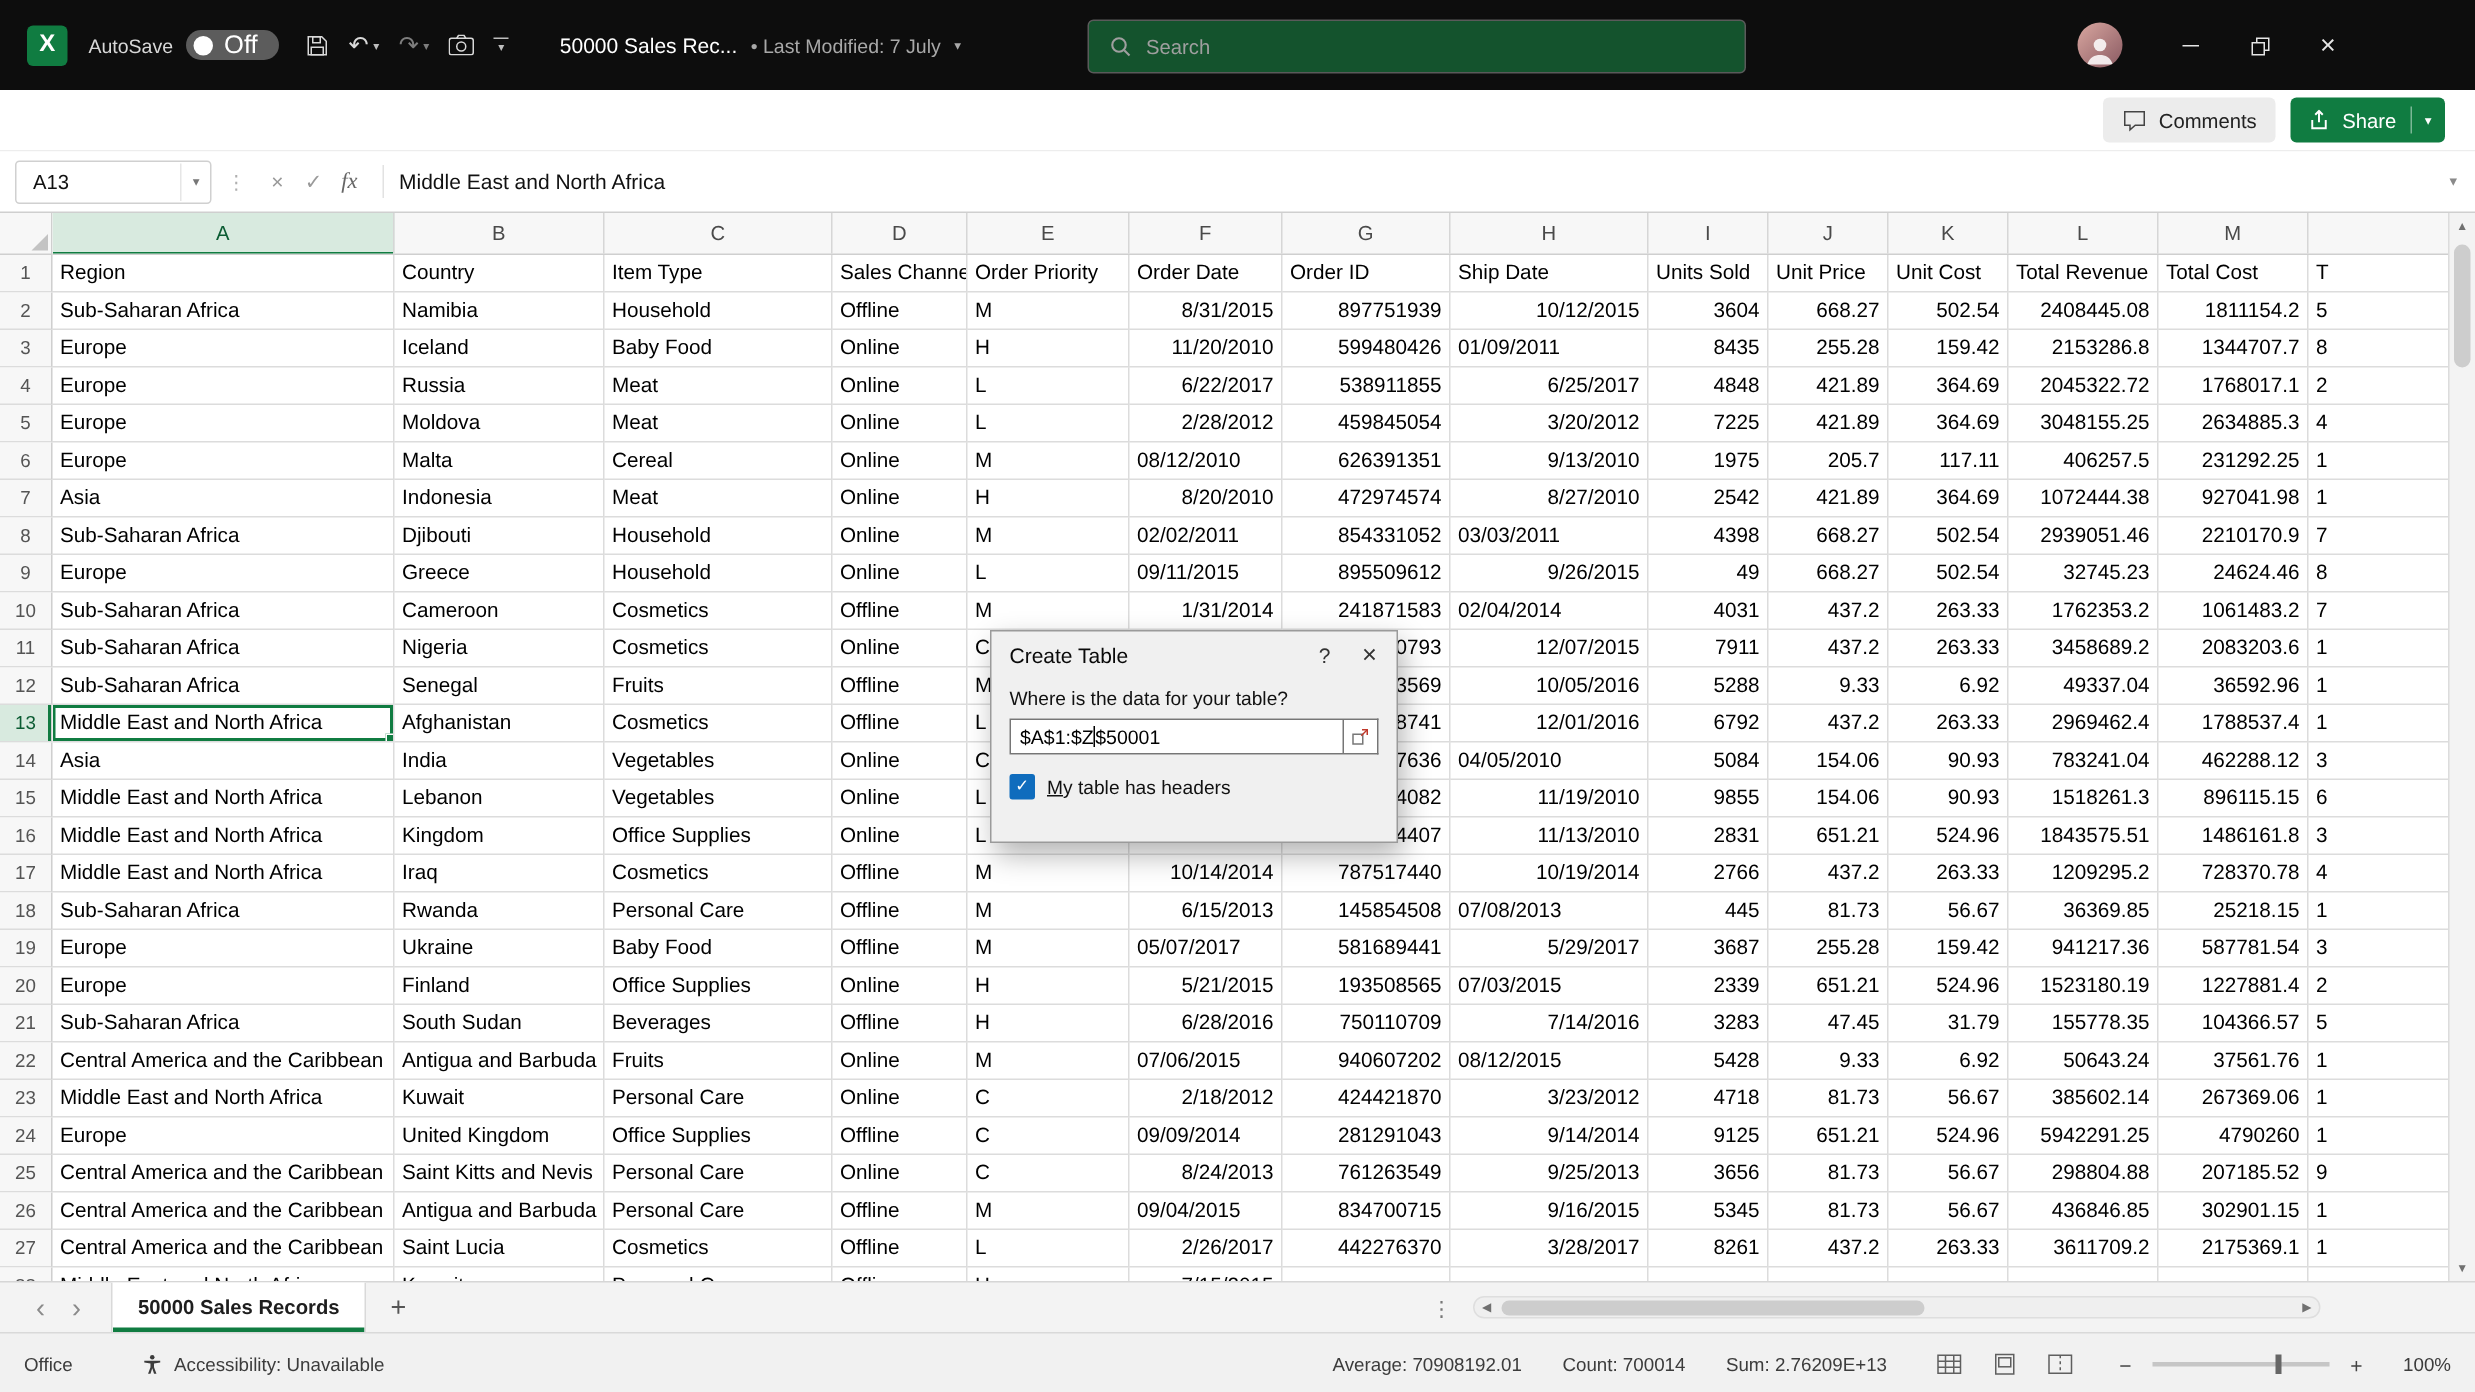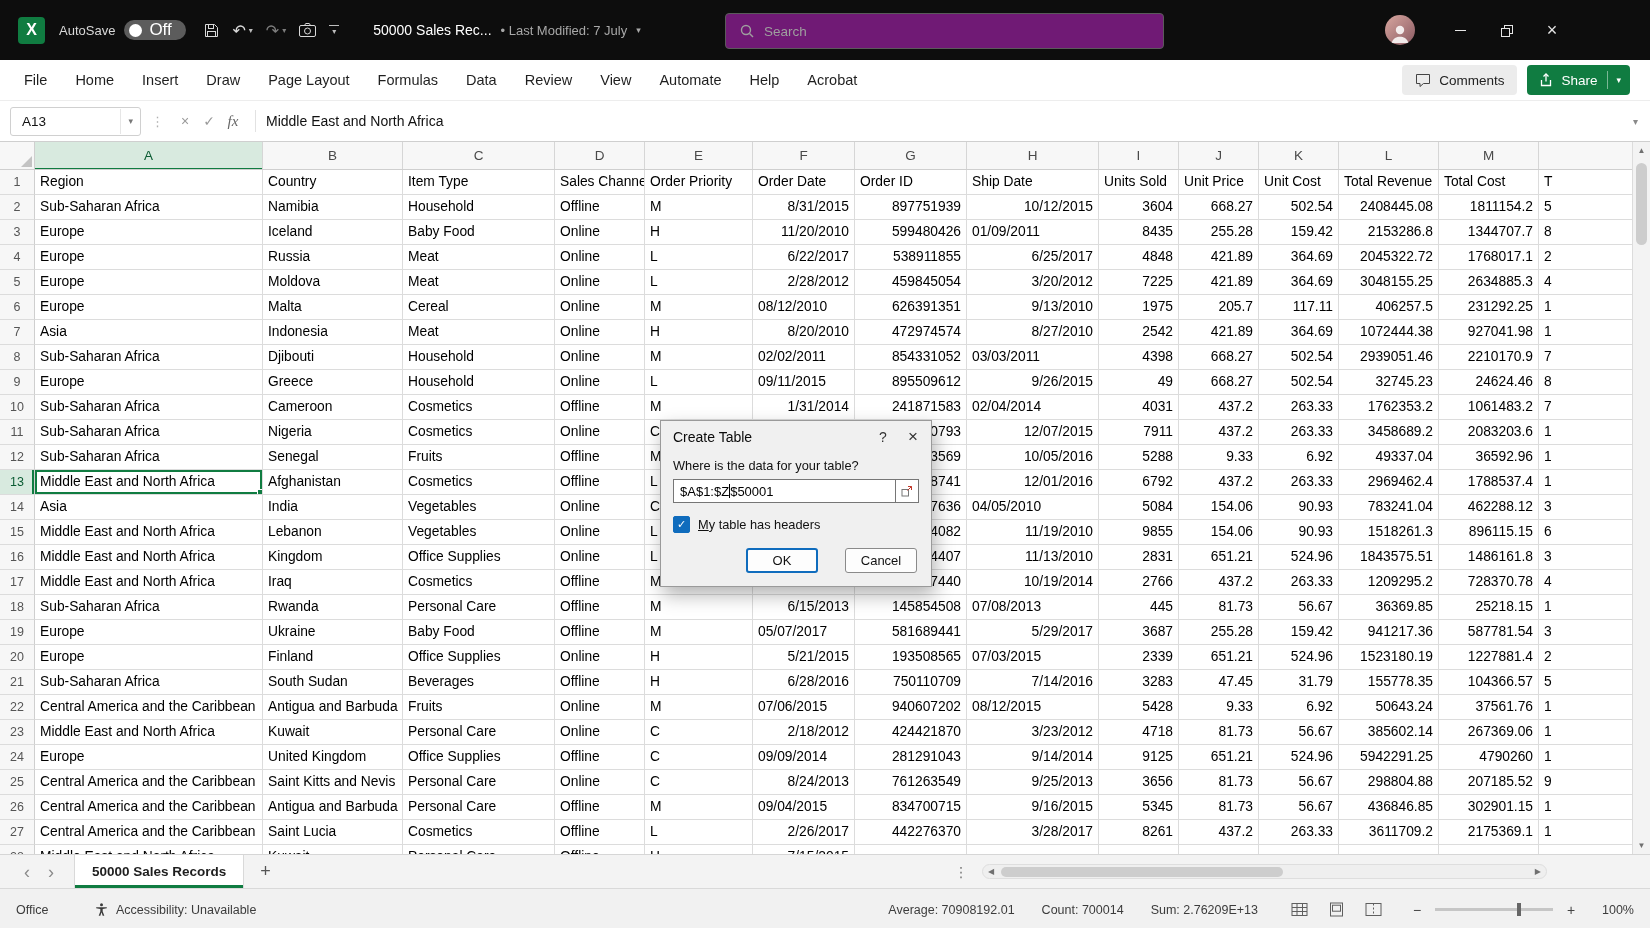--- a/index.html
+++ b/index.html
@@ -18,21 +18,21 @@
   .qbtn .chev{font-size:8px;color:#bdbdbd;}
   .qbtn.dim{color:#7d7d7d;}
   .qbtn.dim .chev{color:#7d7d7d;}
   .qat-custom{display:flex;flex-direction:column;align-items:center;color:#bdbdbd;}
   .qat-custom .bar{width:10px;border-top:1.5px solid #bdbdbd;margin-bottom:1px;}
   .qat-custom .chev{font-size:8px;}
   .doc-cluster{display:flex;align-items:center;margin-left:34px;gap:9px;white-space:nowrap;}
   .doc-title{font-size:14px;color:#fff;}
   .doc-mod{font-size:13px;color:#a8a8a8;}
   .doc-mod-chev{font-size:9px;color:#a8a8a8;}
-  .search{position:absolute;left:725px;top:13px;width:423px;height:34px;background:#701a75;border:1px solid #5a5a5a;border-radius:4px;display:flex;align-items:center;padding-left:14px;gap:10px;}
+  .search{position:absolute;left:725px;top:13px;width:423px;height:34px;background:#14532d;border:1px solid #5a5a5a;border-radius:4px;display:flex;align-items:center;padding-left:14px;gap:10px;}
   .search span{font-size:13.5px;color:#9f9f9f;}
   .tb-right{position:absolute;right:75px;top:0;height:60px;display:flex;align-items:center;}
   .avatar{width:30px;height:30px;border-radius:50%;background:linear-gradient(135deg,#d9a7a0,#8a5a62);display:flex;align-items:flex-end;justify-content:center;overflow:hidden;margin-right:22px;}
   .winbtn{width:46px;height:60px;display:flex;align-items:center;justify-content:center;color:#e6e6e6;}
   .min-glyph{width:11px;border-top:1.2px solid #e6e6e6;}
   .restore-glyph{position:relative;width:11px;height:11px;}
   .restore-glyph::before{content:'';position:absolute;left:3px;top:0;width:7px;height:7px;border:1px solid #e6e6e6;}
   .restore-glyph::after{content:'';position:absolute;left:0;top:3px;width:7px;height:7px;border:1px solid #e6e6e6;background:#0d0d0d;}
   .close-glyph{font-size:18px;line-height:18px;}
 
@@ -195,34 +195,20 @@
       <div class="winbtn">
           <span class="restore-glyph"></span>
         </div>
       <div class="winbtn">
           <span class="close-glyph">×</span>
         </div>
     </div>
   </div>
 
   <div class="menubar">
-    <div id="menu-tabs">
-        <div class="mtab">File</div>
-        <div class="mtab">Home</div>
-        <div class="mtab">Insert</div>
-        <div class="mtab">Draw</div>
-        <div class="mtab">Page Layout</div>
-        <div class="mtab">Formulas</div>
-        <div class="mtab">Data</div>
-        <div class="mtab">Review</div>
-        <div class="mtab">View</div>
-        <div class="mtab">Automate</div>
-        <div class="mtab">Help</div>
-        <div class="mtab">Acrobat</div>
-      </div>
     <div class="mb-right">
       <div class="comments-btn">
         <svg width="16" height="15" viewBox="0 0 16 15" fill="none" stroke="#444">
             <path d="M1.5 1.5h13v9h-6l-3.5 3v-3h-3.5z"></path>
           </svg>
         <span>Comments</span>
       </div>
       <div class="share-btn">
         <svg width="14" height="14" viewBox="0 0 14 14" fill="none" stroke="#fff" stroke-width="1.3">
             <path d="M7 8.5V1.5"></path>
@@ -773,24 +759,20 @@
           <svg width="12" height="12" viewBox="0 0 12 12">
               <rect x="1" y="4.5" width="6.5" height="6.5" fill="none" stroke="#777"></rect>
               <path d="M10.5 1.5L6.5 5.5" stroke="#c0392b" fill="none"></path>
               <path d="M7 1.5h3.5V5" fill="none" stroke="#c0392b"></path>
             </svg>
         </div>
       </div>
       <div class="checkrow">
         <div class="cbox"><span>✓</span></div>
         <span class="clabel"><u>M</u>y table has headers</span>
-      </div>
-      <div class="btnrow">
-        <div class="dbtn primary">OK</div>
-        <div class="dbtn">Cancel</div>
       </div>
     </div>
   </div>
 
 
   <div class="tabbar">
     <span class="tnav">‹</span>
     <span class="tnav">›</span>
     <div class="sheettab">50000 Sales Records</div>
     <span class="addsheet">+</span>

